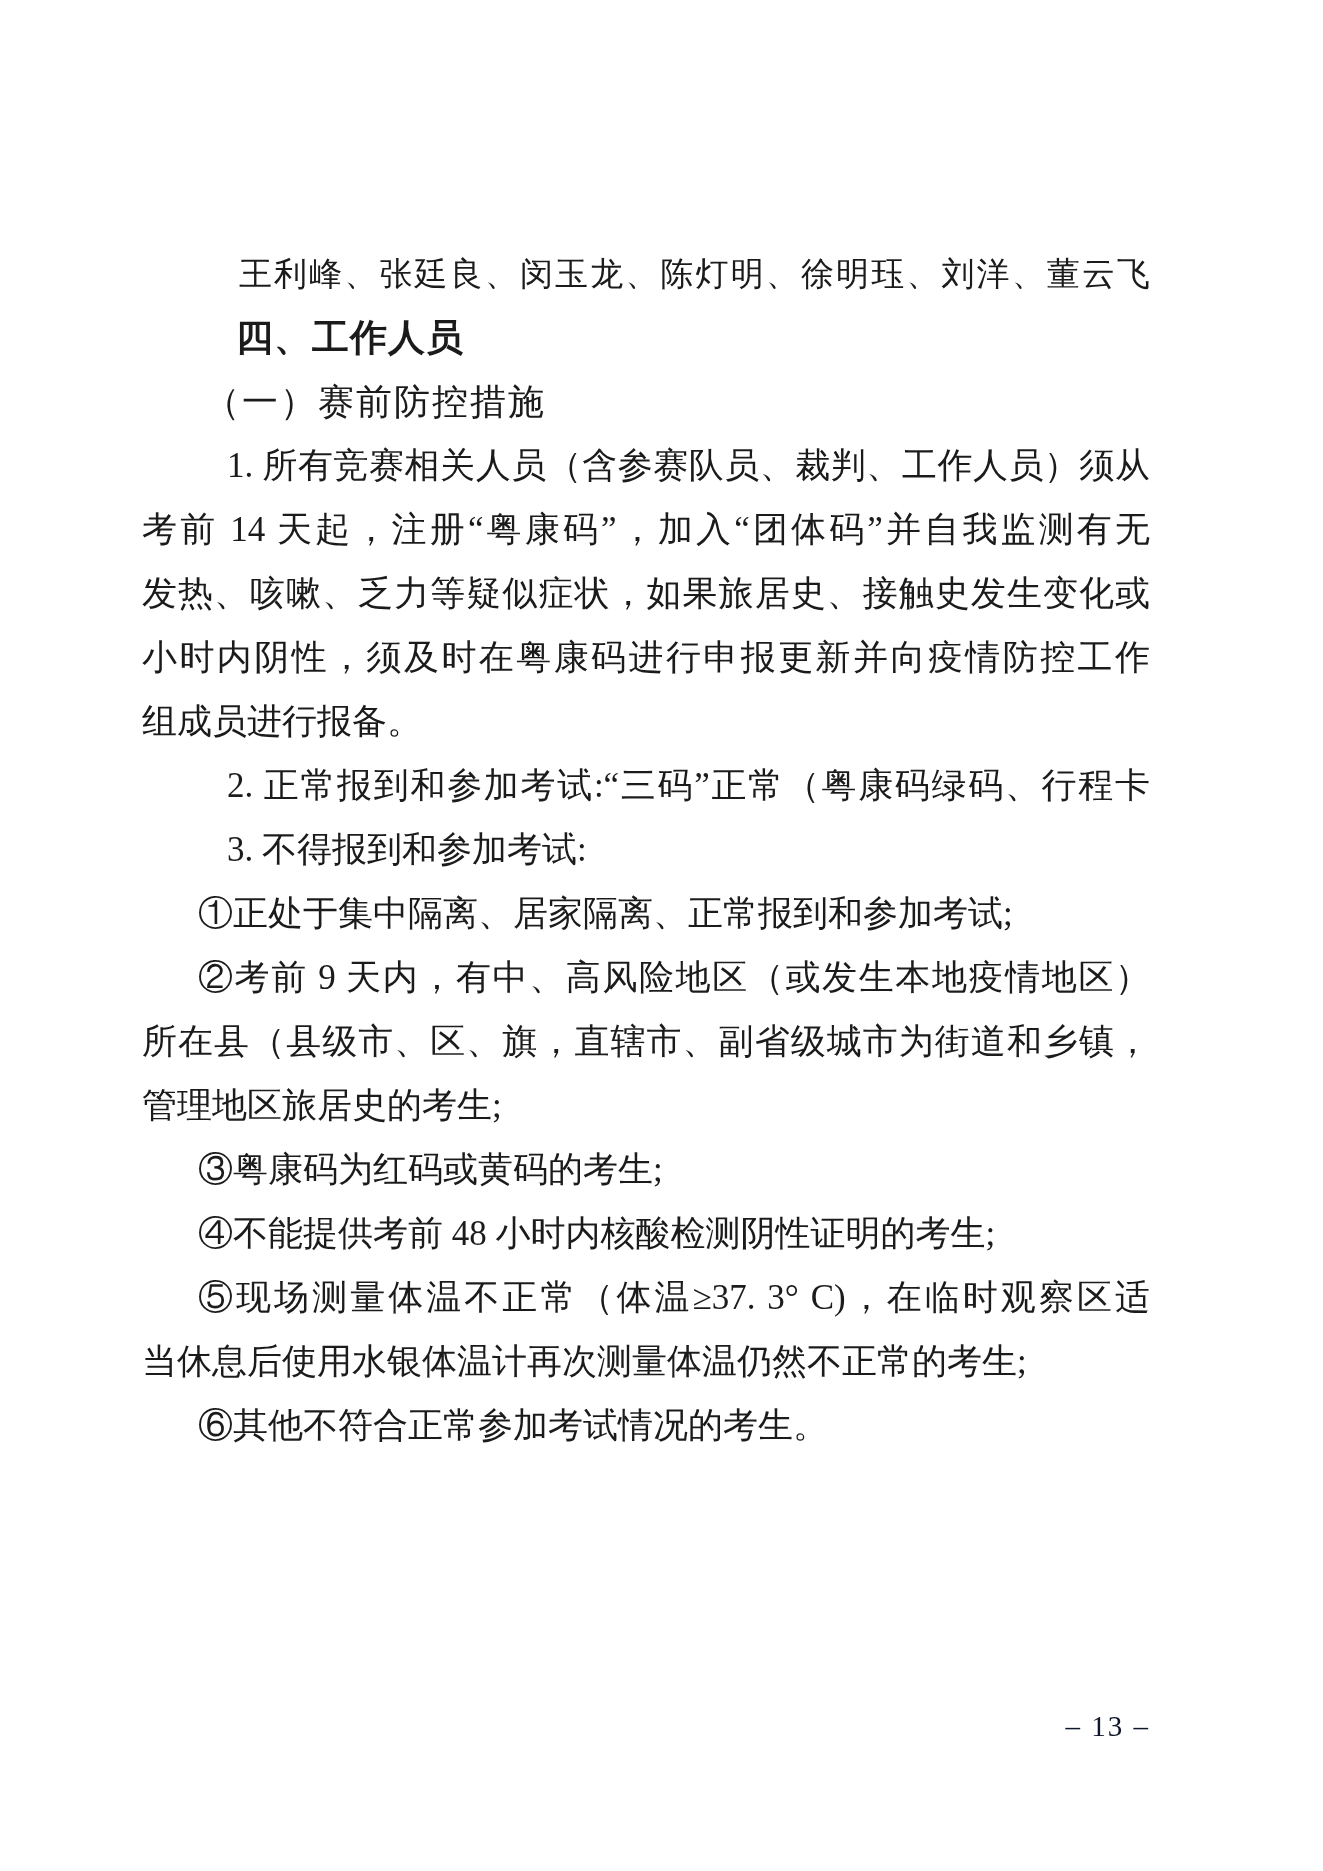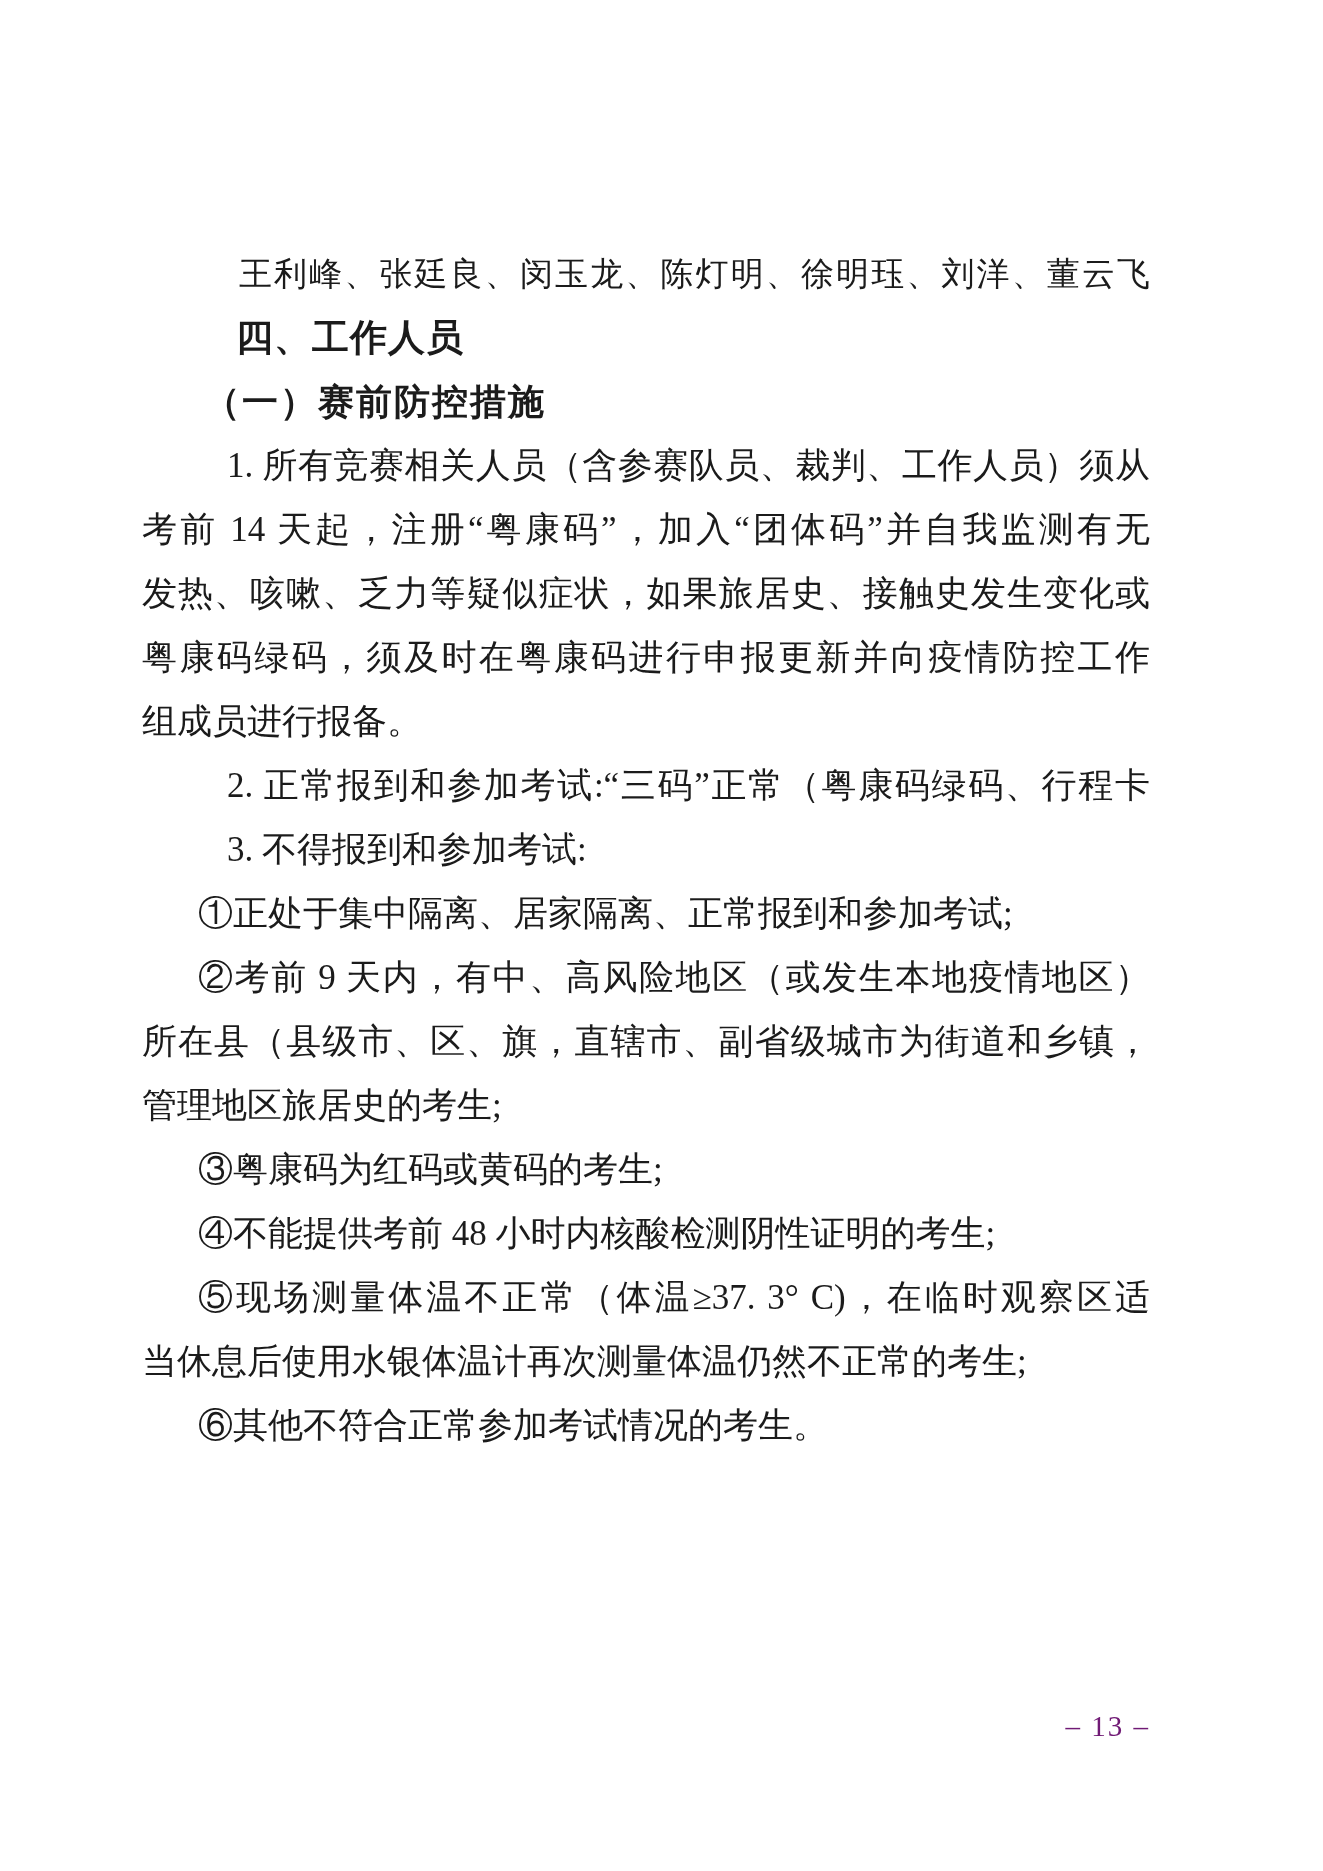--- a/index.html
+++ b/index.html
@@ -49,43 +49,42 @@
     font-weight: bold;
     font-size: 37px;
     padding-left: 94px;
     letter-spacing: 1px;
   }
   
   .h-kai {
     font-size: 36px;
     padding-left: 62px;
     letter-spacing: 2px;
-    font-weight: bold;
   }
   .pageno {
     position: absolute;
     top: 1710px;
     right: 173px;
     font-size: 29px;
     letter-spacing: 2px;
-    color: #701a75;
+    color: #0f172a;
   }
 </style>
 </head>
 <body>
 
 <div class="page">
   <div class="textblock">
     <div class="ln names just">王利峰、张廷良、闵玉龙、陈灯明、徐明珏、刘洋、董云飞</div>
     <div class="ln h-black">四、工作人员</div>
     <div class="ln h-kai">（一）赛前防控措施</div>
     <div class="ln ind just">1. 所有竞赛相关人员（含参赛队员、裁判、工作人员）须从</div>
     <div class="ln just">考前 14 天起，注册“粤康码”，加入“团体码”并自我监测有无</div>
     <div class="ln just">发热、咳嗽、乏力等疑似症状，如果旅居史、接触史发生变化或</div>
-    <div class="ln just">粤康码绿码，须及时在粤康码进行申报更新并向疫情防控工作</div>
+    <div class="ln just">小时内阴性，须及时在粤康码进行申报更新并向疫情防控工作</div>
     <div class="ln">组成员进行报备。</div>
     <div class="ln ind just">2. 正常报到和参加考试:“三码”正常（粤康码绿码、行程卡</div>
     <div class="ln ind">3. 不得报到和参加考试:</div>
     <div class="ln indc">①正处于集中隔离、居家隔离、正常报到和参加考试;</div>
     <div class="ln indc just">②考前 9 天内，有中、高风险地区（或发生本地疫情地区）</div>
     <div class="ln just">所在县（县级市、区、旗，直辖市、副省级城市为街道和乡镇，</div>
     <div class="ln">管理地区旅居史的考生;</div>
     <div class="ln indc">③粤康码为红码或黄码的考生;</div>
     <div class="ln indc">④不能提供考前 48 小时内核酸检测阴性证明的考生;</div>
     <div class="ln indc just">⑤现场测量体温不正常（体温≥37. 3° C)，在临时观察区适</div>

